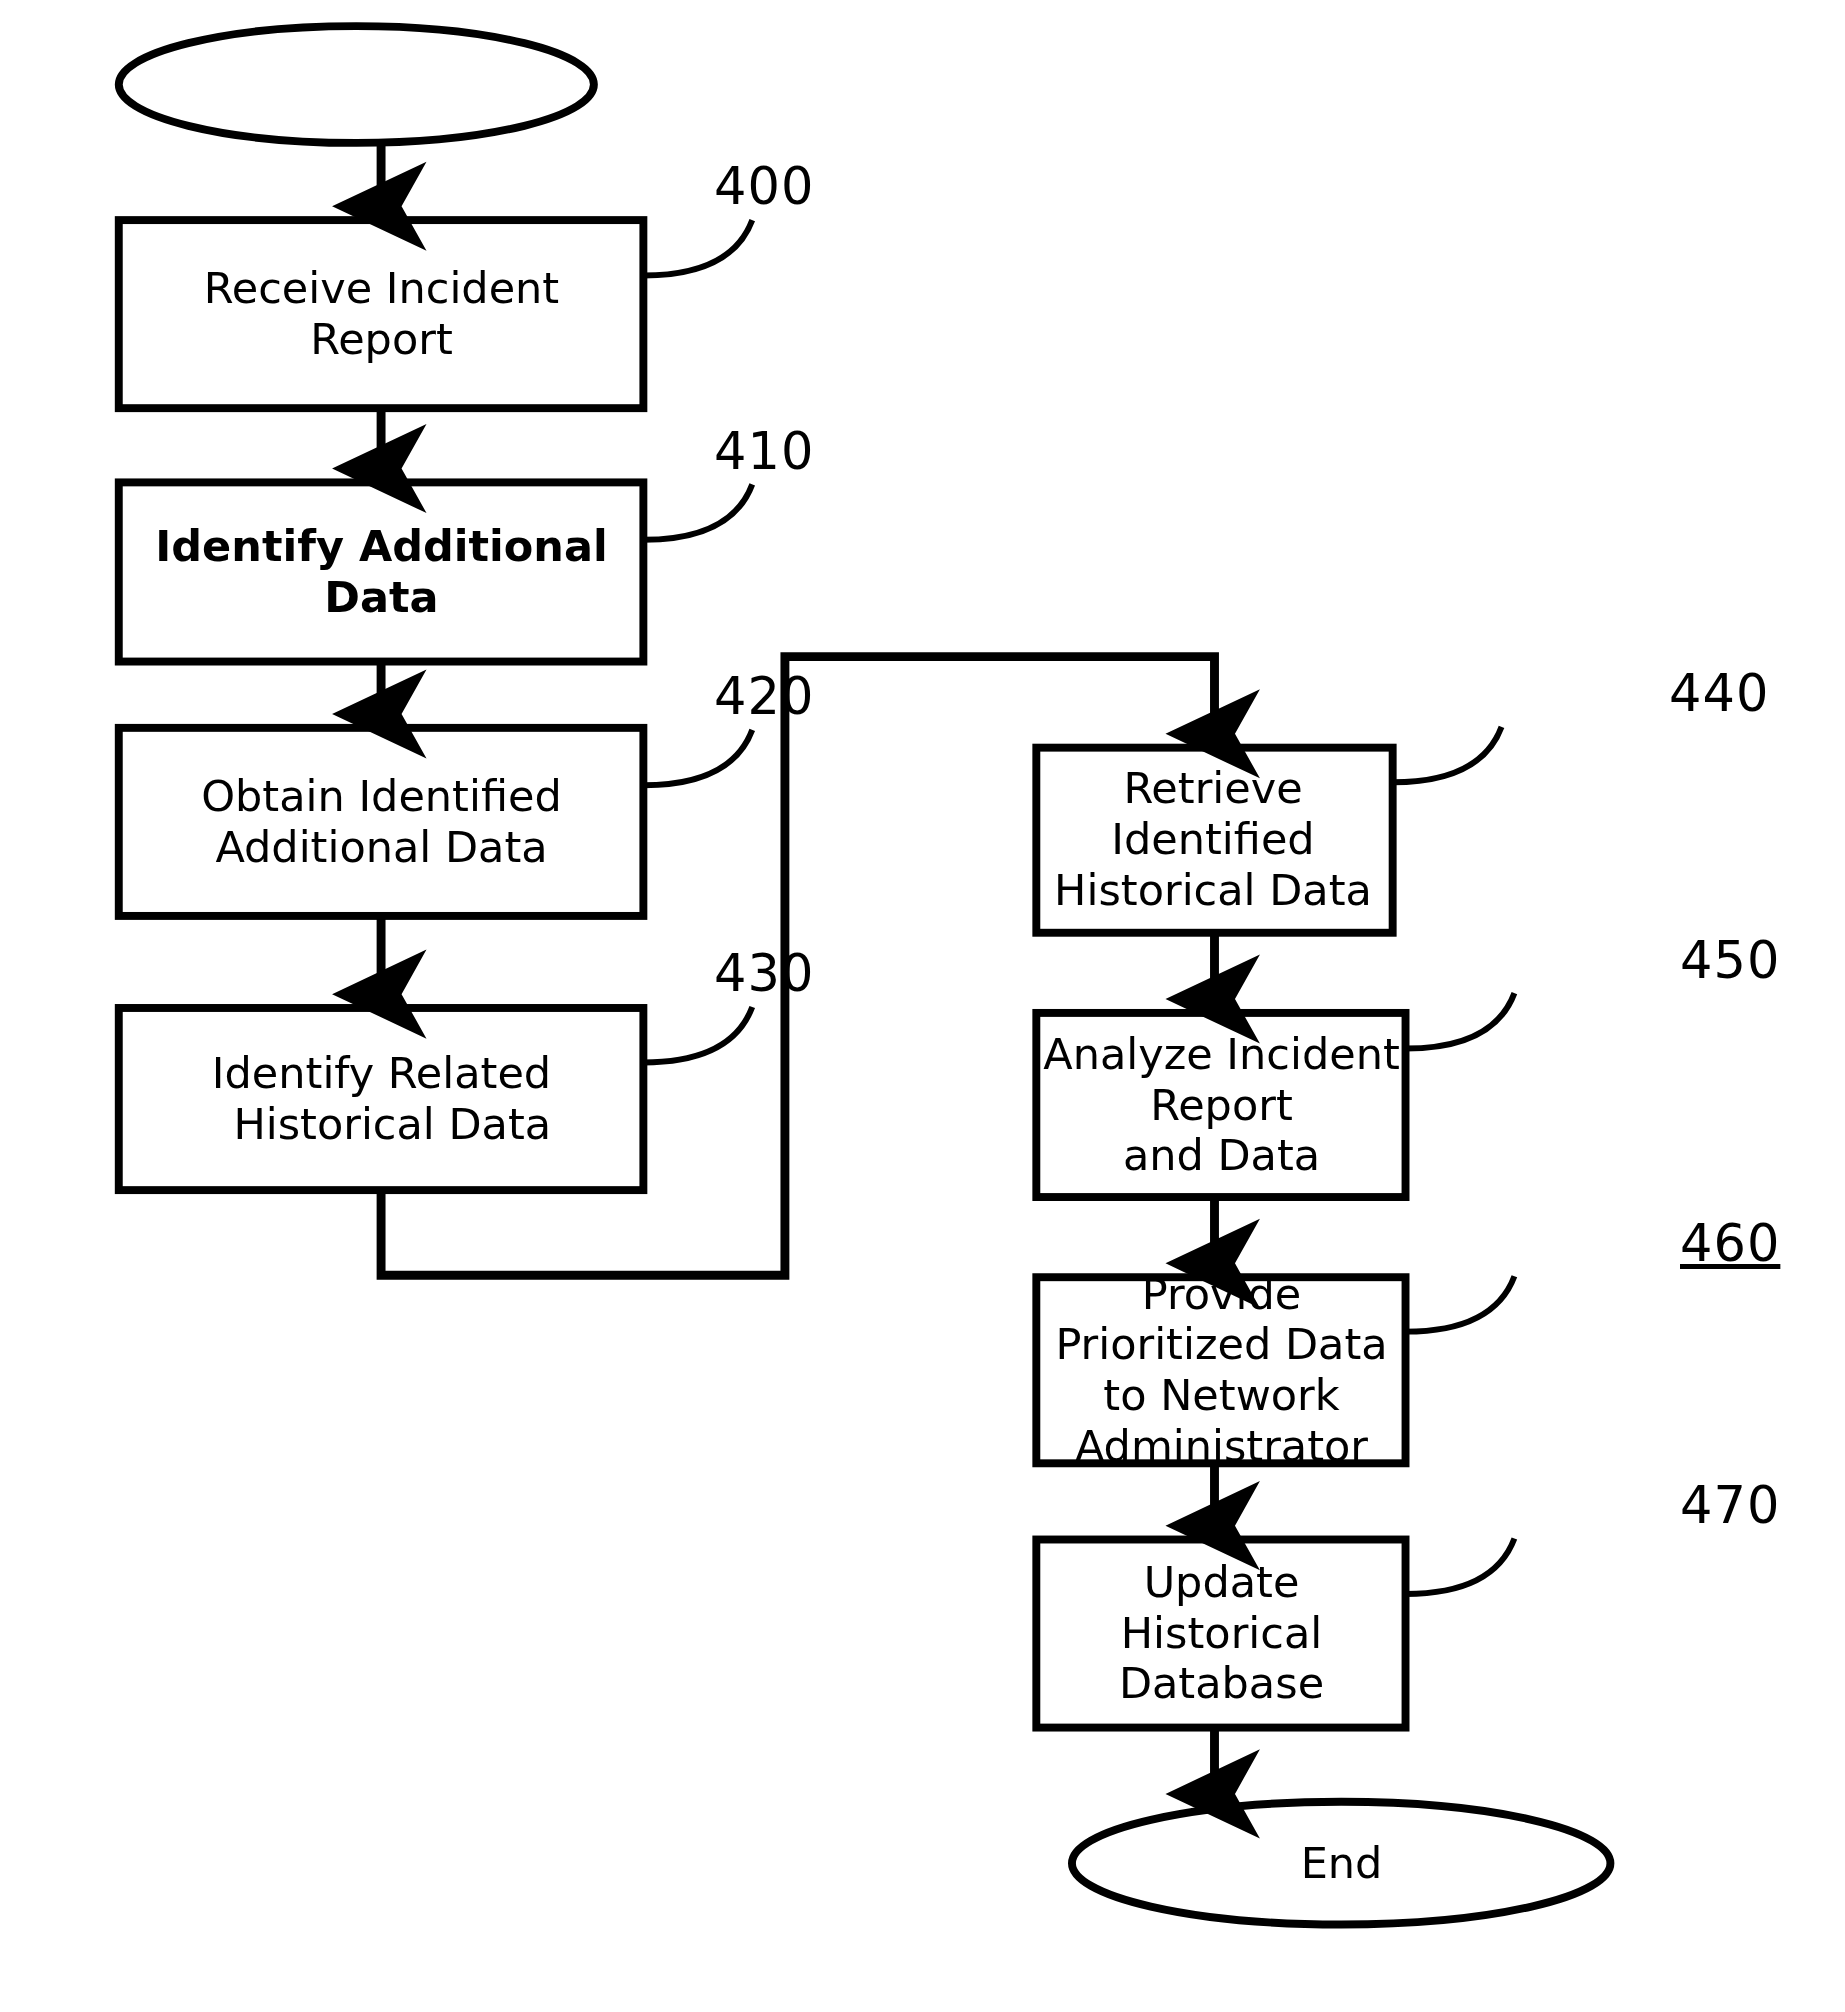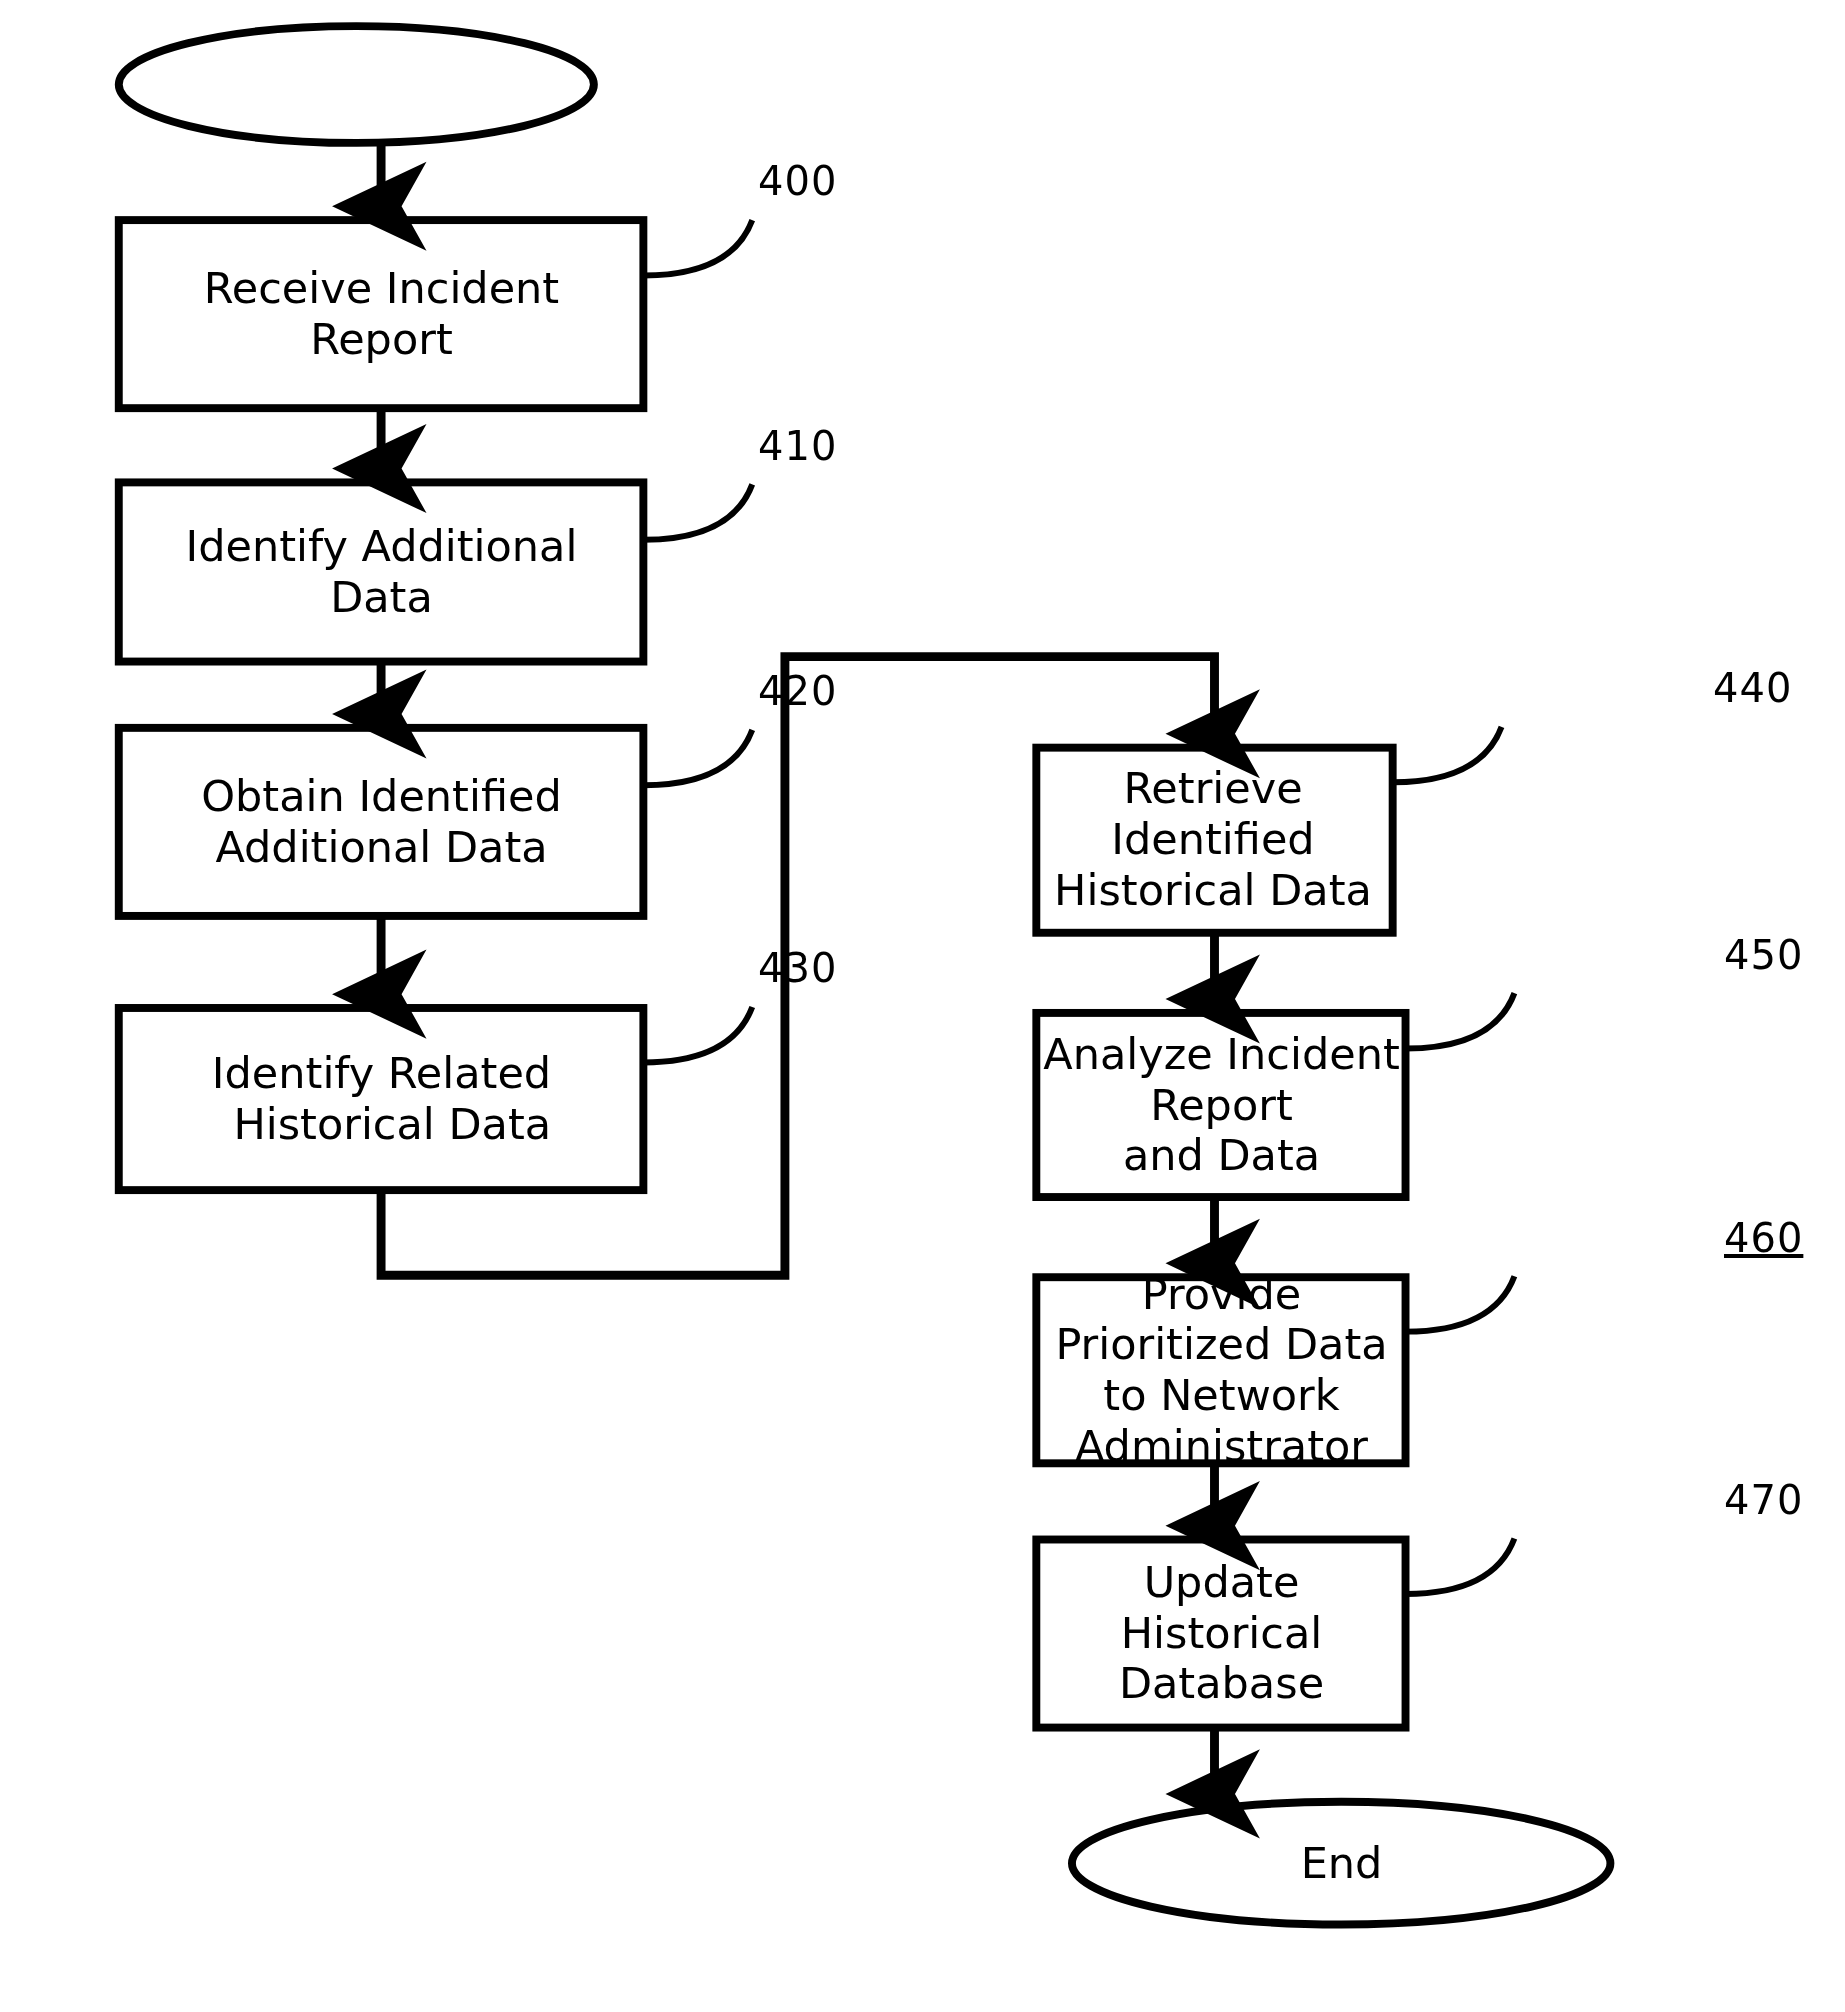--- a/index.html
+++ b/index.html
@@ -18,24 +18,23 @@
     line-height:1.18;
     white-space:pre-line;
     pointer-events:none;
   }
   .proc-label{font-size:43px;}
   .term-label{font-size:43px;}
   .ref-label{
     position:absolute;
     color:#000;
     font-family:"DejaVu Sans", sans-serif;
-    font-size:40px;
+    font-size:51px;
     letter-spacing:1px;
     line-height:1;
-    margin-left:44px;
   }
   .hit{position:absolute;}
 </style>
 </head>
 <body>
 
 <div id="stage">
 
   <svg viewBox="0 0 1864 2033" xmlns="http://www.w3.org/2000/svg">
     <defs>
@@ -82,21 +81,21 @@
       <path d="M1420,1345 C1475,1345 1515,1329 1530,1289" stroke-width="6"></path>
       <path d="M1420,1610 C1475,1610 1515,1594 1530,1554" stroke-width="6"></path>
     </g>
   </svg>
 
 
   <div class="node-label term-label hit" style="left:1072px;top:1802px;width:539px;height:123px;">End</div>
 
   <div class="node-label proc-label hit" style="left:123px;top:224px;width:517px;height:180px;">Receive Incident
 Report</div>
-  <div class="node-label proc-label hit" style="left:123px;top:486px;width:517px;height:171px;">Identify Additional
+  <div class="node-label proc-label hit" style="left:123px;top:486px;width:517px;height:171px;font-weight:bold;">Identify Additional
 Data</div>
   <div class="node-label proc-label hit" style="left:123px;top:732px;width:517px;height:180px;">Obtain Identified
 Additional Data</div>
   <div class="node-label proc-label hit" style="left:123px;top:1012px;width:517px;height:174px;text-align:right;">Identify Related
 Historical Data</div>
 
   <div class="node-label proc-label hit" style="left:1041px;top:751px;width:344px;height:177px;">Retrieve Identified
 Historical Data</div>
   <div class="node-label proc-label hit" style="left:1035px;top:1017px;width:373px;height:176px;">Analyze Incident Report
 and Data</div>

